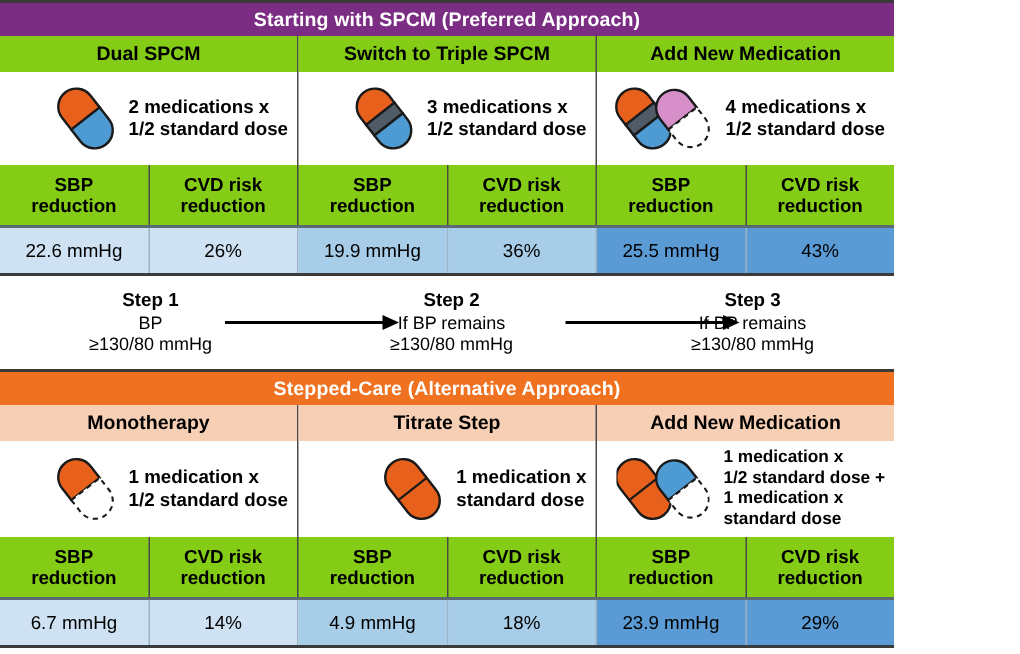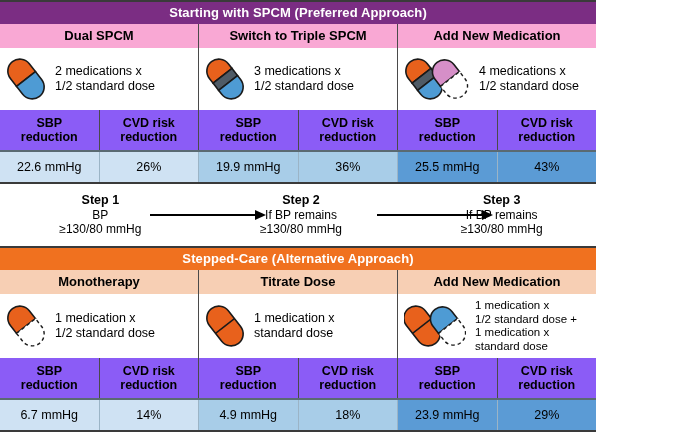--- a/index.html
+++ b/index.html
@@ -26,41 +26,42 @@
 
   .subband { display: flex; height: 24px; }
   .subband .cell {
     flex: 1 1 0; text-align: center;
     font-weight: bold; font-size: 13px;
     line-height: 24px;
     color: #000;
     border-right: 1px solid #4a4a4a;
   }
   .subband .cell:last-child { border-right: none; }
-  .subband.purple .cell { background: #f9a8d4; }
+  .subband.purple .cell { background: #84cc16; }
   .subband.orange .cell { background: #F7CFB4; }
 
   
   .pillrow { display: flex; background: #fff; }
   .pillcell {
     flex: 1 1 0;
-    display: flex; align-items: center; justify-content: flex-start;
+    display: flex; align-items: center; justify-content: flex-end;
     gap: 9px;
     border-right: 1px solid #4a4a4a;
     padding: 4px 6px;
+    font-weight: bold;
   }
   .pillcell:last-child { border-right: none; }
   .pillrow.top .pillcell { height: 62px; }
   .pillrow.bottom .pillcell { height: 64px; }
   .pilltext { font-size: 12.5px; line-height: 15px; white-space: nowrap; }
   .pilltext.small { font-size: 11.5px; line-height: 13.5px; }
   .pillart { display: flex; align-items: center; justify-content: center; }
 
   
-  .metricrow { display: flex; background: #8b5cf6; }
+  .metricrow { display: flex; background: #84cc16; }
   .metric {
     flex: 1 1 0;
     height: 40px;
     display: flex; flex-direction: column;
     align-items: center; justify-content: center;
     font-weight: bold; font-size: 12.5px; line-height: 14.5px;
     border-right: 1px solid #4a4a4a;
   }
   .metric:last-child { border-right: none; }
 
@@ -235,21 +236,21 @@
       <span class="head"></span>
     </div>
   </div>
 
   <div class="block">
 
     <div class="band orange">Stepped-Care (Alternative Approach)</div>
 
     <div class="subband orange">
       <div class="cell">Monotherapy</div>
-      <div class="cell">Titrate Dose</div>
+      <div class="cell">Titrate Step</div>
       <div class="cell">Add New Medication</div>
     </div>
 
     <div class="pillrow bottom">
 
       <div class="pillcell">
         <span class="pillart">
           <svg width="40" height="48" viewBox="0 0 40 48">
             <g transform="rotate(-38 20 24)">
               <path d="M8 14 a12 12 0 0 1 24 0 v10 h-24 z" fill="#E8611C" stroke="#1a1a1a" stroke-width="1.6"></path>

